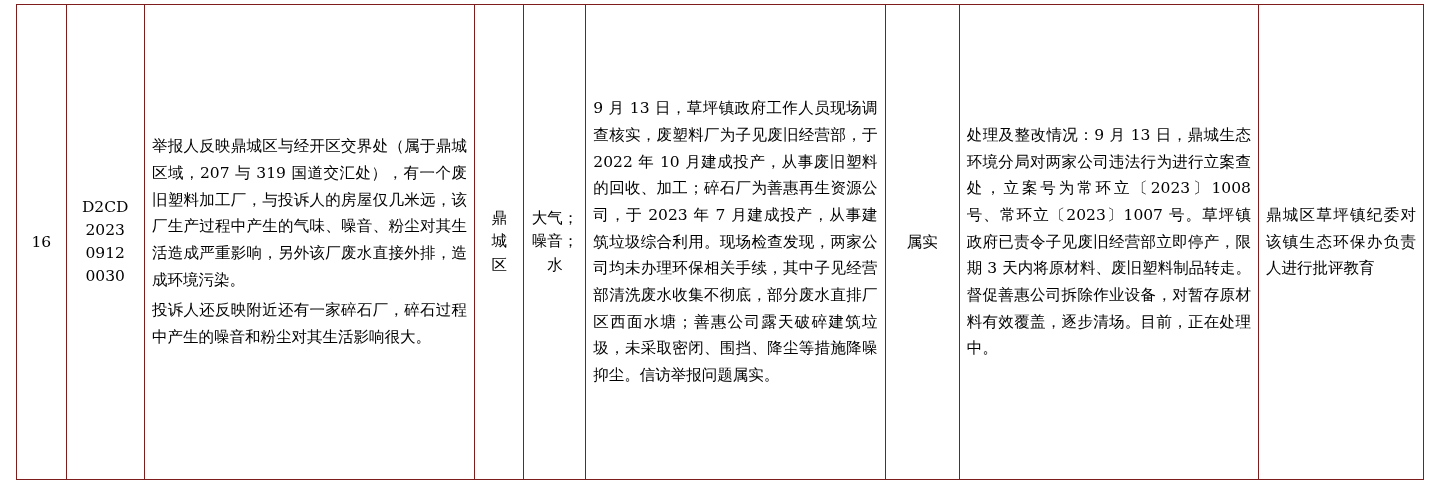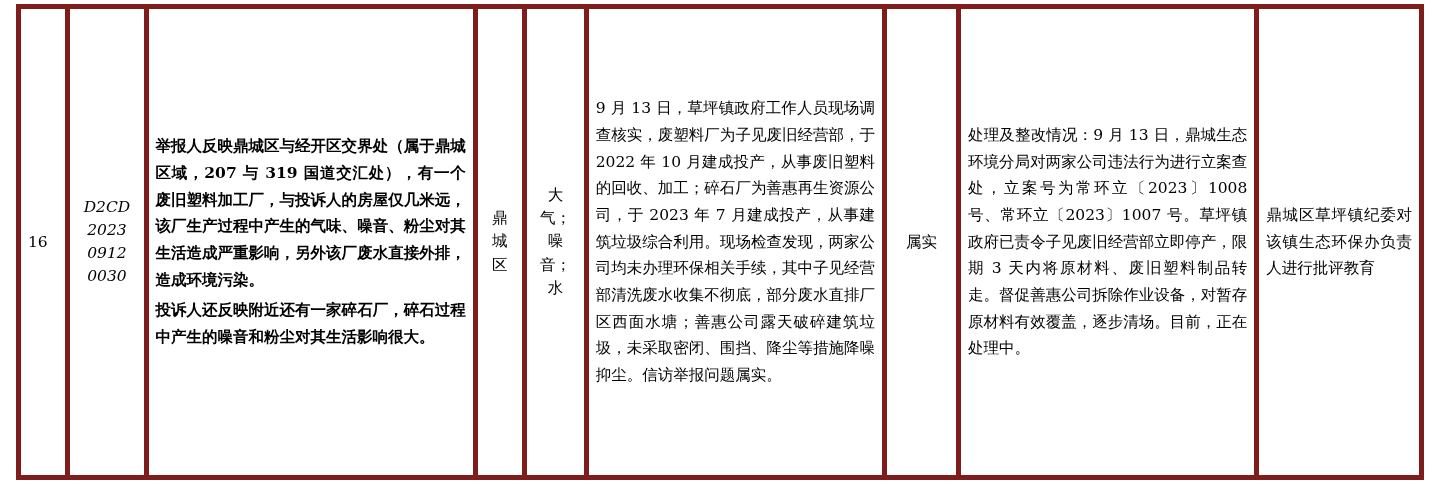--- a/index.html
+++ b/index.html
@@ -22,43 +22,42 @@
   }
   table.report {
     border-collapse: collapse;
     table-layout: fixed;
     width: 1408px;
     margin-left: 16px;
     margin-top: 4px;
     height: 476px;
   }
   table.report td {
-    border: 5px solid #7f1d1d;
+    border: 1px solid #7f1d1d;
     vertical-align: middle;
     padding: 4px 7px;
     box-sizing: border-box;
     font-size: 15.5px;
     line-height: 1.72;
   }
   
-  .c-index  { width: 48px;  text-align: left; }
+  .c-index  { width: 48px;  text-align: center; }
   .c-code   { width: 76px;  text-align: center; }
-  .c-desc   { width: 320px; font-weight: bold; }
+  .c-desc   { width: 320px; }
   .c-area   { width: 48px;  text-align: center; }
   .c-type   { width: 60px;  text-align: center; }
   .c-invest { width: 290px; }
   .c-result { width: 72px;  text-align: center; margin-left: 20px; }
   .c-action { width: 290px; }
   .c-disc   { width: 160px; border-radius: 10px; }
 
   .code-lines span {
     display: block;
     line-height: 1.5;
     font-size: 15.5px;
-    font-style: italic;
   }
   .vert-text {
     line-height: 1.5;
     font-size: 15.5px;
   }
   .vert-text span {
     display: block;
   }
   .para {
     margin: 0;

